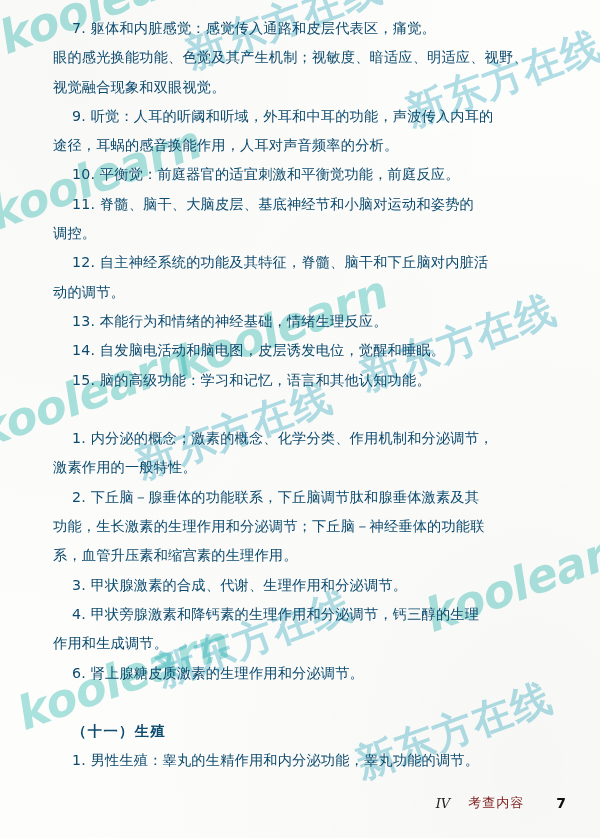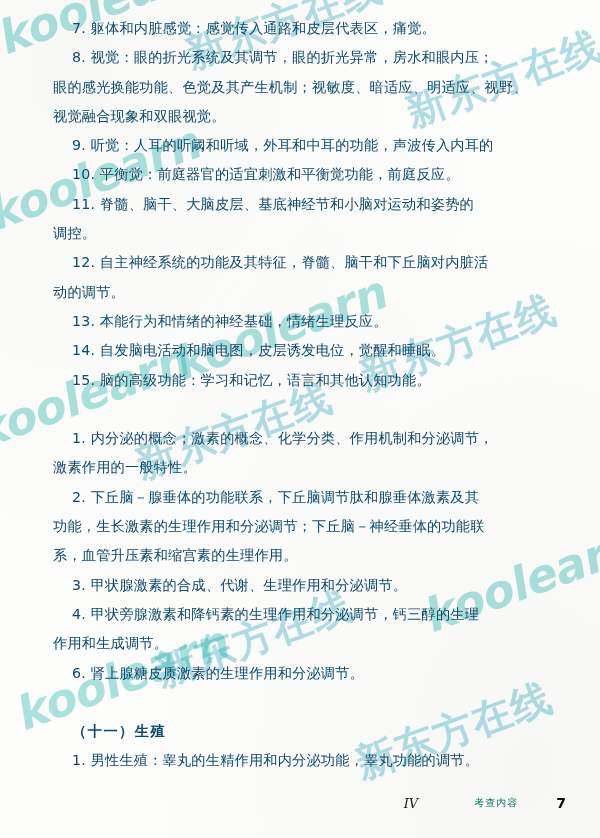--- a/index.html
+++ b/index.html
@@ -87,34 +87,33 @@
   .footer {
     position: absolute;
     left: 61px;
     right: 34px;
     bottom: 24px;
     height: 22px;
     z-index: 4;
     display: flex;
     align-items: center;
     justify-content: flex-end;
-    gap: 24px;
+    gap: 18px;
   }
   .footer-mark {
     font-family: "DejaVu Serif", serif;
     font-style: italic;
     font-size: 13px;
     color: #222;
   }
   .footer-label {
     font-family: "DejaVu Sans", sans-serif;
-    font-size: 10px;
-    color: #0f766e;
+    font-size: 13px;
+    color: #7f1d1d;
     letter-spacing: 1px;
-    margin-left: 32px;
   }
   .footer-page {
     font-family: "DejaVu Sans", sans-serif;
     font-size: 14px;
     color: #111;
     font-weight: bold;
     margin-left: 14px;
   }
 </style>
 </head>
@@ -132,24 +131,24 @@
       <span class="wm wm-en" style="left: -30px; top: 408px; font-size: 46px; transform: rotate(-20deg);">koolearn</span>
       <span class="wm wm-cn" style="left: 128px; top: 440px; font-size: 40px; transform: rotate(-20deg);">新东方在线</span>
       <span class="wm wm-cn" style="left: 148px; top: 648px; font-size: 40px; transform: rotate(-20deg);">新东方在线</span>
       <span class="wm wm-en" style="left: 10px; top: 690px; font-size: 46px; transform: rotate(-20deg);">koolearn</span>
       <span class="wm wm-cn" style="left: 348px; top: 740px; font-size: 40px; transform: rotate(-20deg);">新东方在线</span>
       <span class="wm wm-en" style="left: 418px; top: 592px; font-size: 46px; transform: rotate(-20deg);">koolearn</span>
     </div>
 
   <div class="content" id="document-body">
       <div class="line indent-2">7. 躯体和内脏感觉：感觉传入通路和皮层代表区，痛觉。</div>
-      <div class="line indent-2">8. 视觉：眼的折光系统及其调节，眼的折光异常，房水和眼内压；</div>
       <div class="line indent-0">眼的感光换能功能、色觉及其产生机制；视敏度、暗适应、明适应、视野、</div>
       <div class="line indent-0">视觉融合现象和双眼视觉。</div>
       <div class="line indent-2">9. 听觉：人耳的听阈和听域，外耳和中耳的功能，声波传入内耳的</div>
+      <div class="line indent-0">途径，耳蜗的感音换能作用，人耳对声音频率的分析。</div>
       <div class="line indent-2">10. 平衡觉：前庭器官的适宜刺激和平衡觉功能，前庭反应。</div>
       <div class="line indent-2">11. 脊髓、脑干、大脑皮层、基底神经节和小脑对运动和姿势的</div>
       <div class="line indent-0">调控。</div>
       <div class="line indent-2">12. 自主神经系统的功能及其特征，脊髓、脑干和下丘脑对内脏活</div>
       <div class="line indent-0">动的调节。</div>
       <div class="line indent-2">13. 本能行为和情绪的神经基础，情绪生理反应。</div>
       <div class="line indent-2">14. 自发脑电活动和脑电图，皮层诱发电位，觉醒和睡眠。</div>
       <div class="line indent-2">15. 脑的高级功能：学习和记忆，语言和其他认知功能。</div>
       <div class="line blank"></div>
       <div class="line indent-2">1. 内分泌的概念；激素的概念、化学分类、作用机制和分泌调节，</div>

